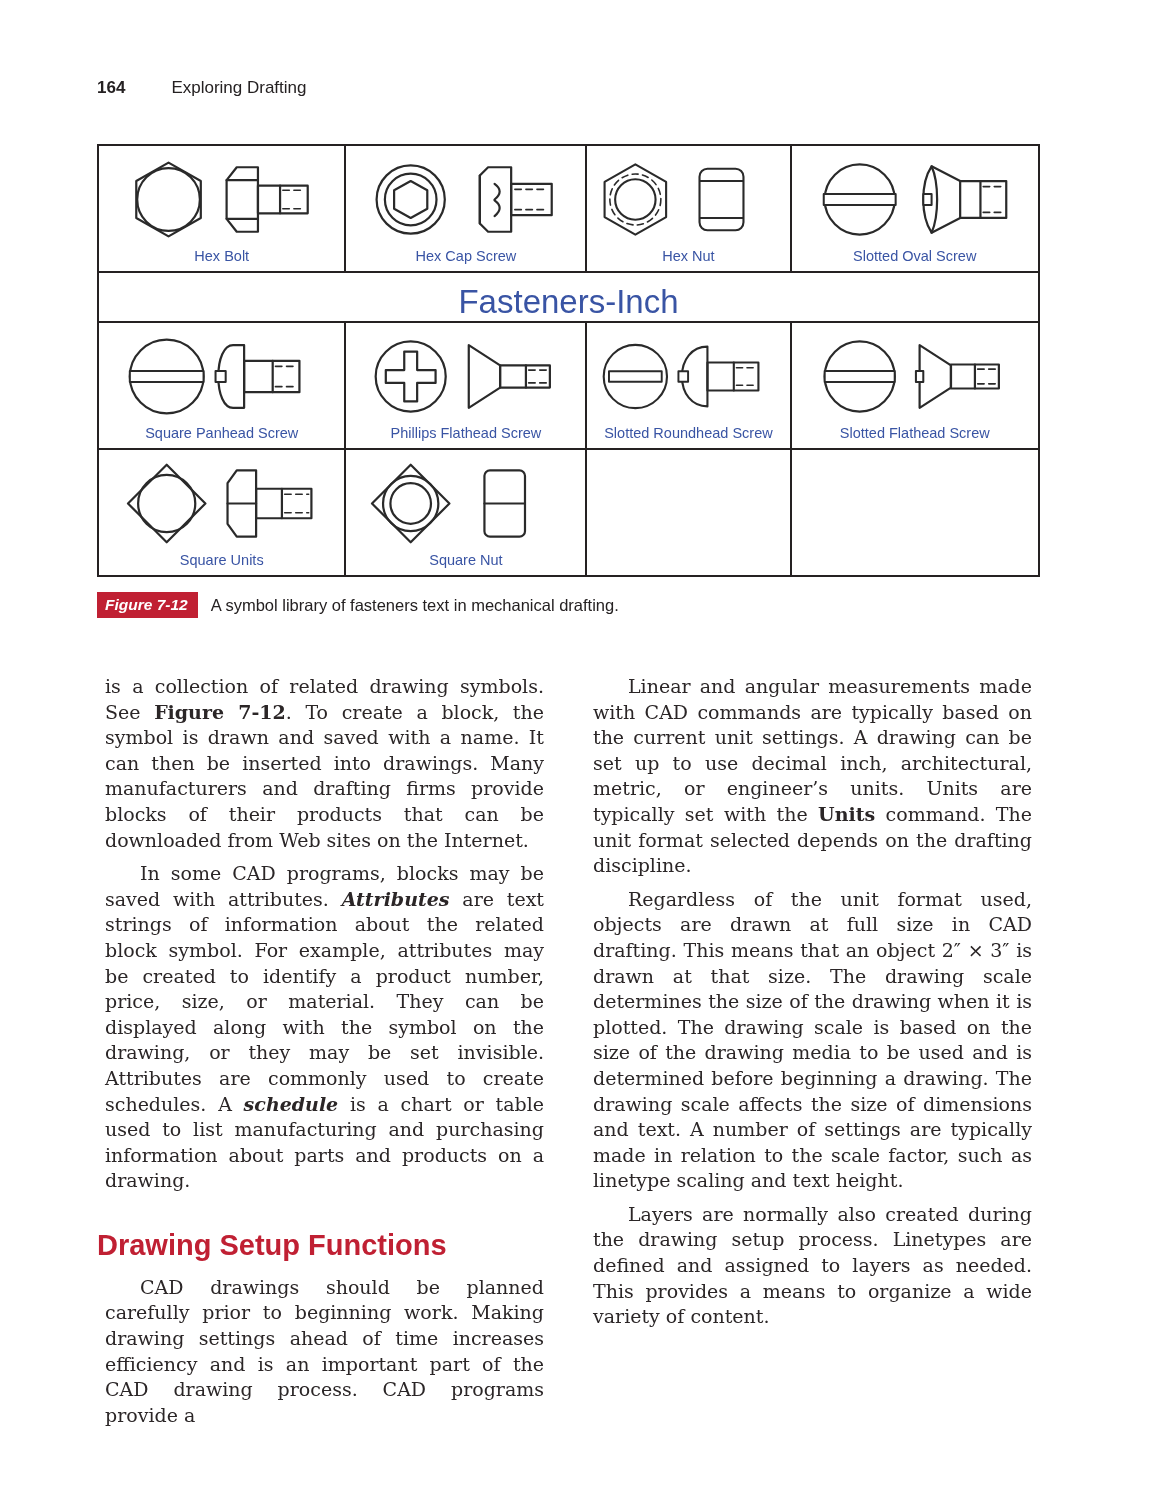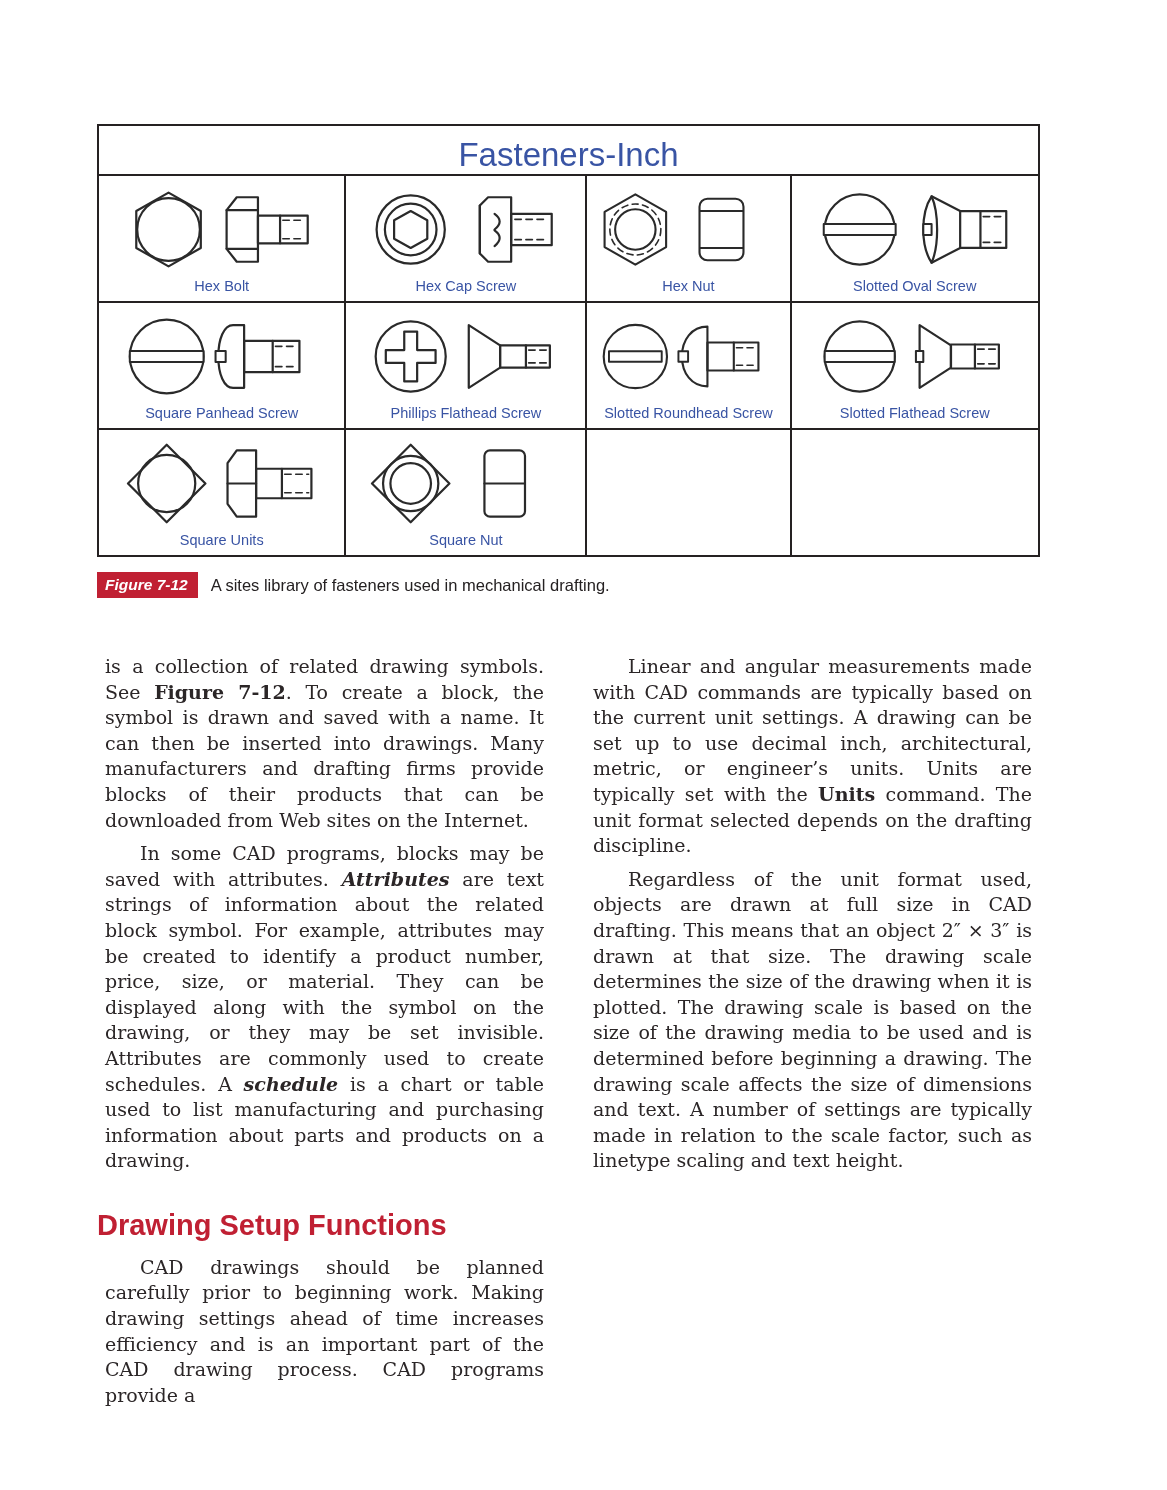--- a/index.html
+++ b/index.html
@@ -51,32 +51,33 @@
     font-family:"Liberation Sans",sans-serif;color:var(--red);
     font-size:29px;font-weight:bold;margin:36px 0 13px 0;line-height:1.1;
     text-align:left;
   }
 </style>
 </head>
 <body>
 
 <div class="page">
 
+  <div class="running-head">
+    <span class="page-num">164</span>
+    <span>Exploring Drafting</span>
+  </div>
 
   <table class="fig-table">
     <colgroup>
       <col style="width:26.3%">
         <col style="width:25.6%">
         <col style="width:21.7%">
         <col style="width:26.4%">
     </colgroup>
     <tbody>
-      <tr>
-        <td colspan="4" class="fig-title">Fasteners-Inch</td>
-      </tr>
       <tr>
         <td class="fig-cell">
           <div class="draw">
             <svg viewBox="0 0 230 100">
               <polygon class="ln" points="57,10 92,30 92,70 57,90 22,70 22,30"></polygon>
               <circle class="ln" cx="57" cy="50" r="34"></circle>
               <path class="ln" d="M131,15 L154,15 L154,85 L131,85 L120,71 L120,29 Z"></path>
               <line class="ln" x1="120" y1="29" x2="154" y2="29"></line>
               <line class="ln" x1="120" y1="71" x2="154" y2="71"></line>
               <rect class="ln" x="154" y="35" width="54" height="30"></rect>
@@ -129,20 +130,23 @@
               <line class="ln" x1="186" y1="30" x2="186" y2="70"></line>
               <line class="ln dash" x1="189" y1="36" x2="212" y2="36"></line>
               <line class="ln dash" x1="189" y1="64" x2="212" y2="64"></line>
               <path class="wf" d="M124,44 h9 v12 h-9 z"></path>
             </svg>
           </div>
           <div class="cell-label">Slotted Oval Screw</div>
         </td>
       </tr>
       <tr>
+        <td colspan="4" class="fig-title">Fasteners-Inch</td>
+      </tr>
+      <tr>
         <td class="fig-cell">
           <div class="draw">
             <svg viewBox="0 0 230 100">
               <circle class="ln" cx="55" cy="50" r="40"></circle>
               <rect class="wf" x="15" y="44" width="80" height="12"></rect>
               <path class="ln" d="M139,16 L127,16 C117,16 111,31 111,50 C111,69 117,84 127,84 L139,84 Z"></path>
               <path class="wf" d="M108,44 h11 v12 h-11 z"></path>
               <rect class="ln" x="139" y="33" width="60" height="34"></rect>
               <line class="ln" x1="170" y1="33" x2="170" y2="67"></line>
               <line class="ln dash" x1="173" y1="39" x2="197" y2="39"></line>
@@ -225,29 +229,30 @@
           <div class="cell-label">Square Nut</div>
         </td>
         <td class="fig-cell"></td>
         <td class="fig-cell"></td>
       </tr>
     </tbody>
   </table>
 
   <div class="fig-caption">
     <span class="badge">Figure 7-12</span>
-    <span class="cap-text">A sites library of fasteners used in mechanical drafting.</span>
+    <span class="cap-text">A symbol library of fasteners text in mechanical drafting.</span>
   </div>
 
   <div class="body-cols">
     <div class="col">
       <p><span>is a collection of related drawing symbols. See </span><span class="b">Figure 7-12</span><span>. To create a block, the symbol is drawn and saved with a name. It can then be inserted into drawings. Many manufacturers and drafting firms provide blocks of their products that can be downloaded from Web sites on the Internet.</span></p>
       <p class="indent"><span>In some CAD programs, blocks may be saved with attributes. </span><span class="b i">Attributes</span><span> are text strings of information about the related block symbol. For example, attributes may be created to identify a product number, price, size, or material. They can be displayed along with the symbol on the drawing, or they may be set invisible. Attributes are commonly used to create schedules. A </span><span class="b i">schedule</span><span> is a chart or table used to list manufacturing and purchasing information about parts and products on a drawing.</span></p>
       <h2 class="section">Drawing Setup Functions</h2>
       <p class="indent"><span>CAD drawings should be planned carefully prior to beginning work. Making drawing settings ahead of time increases efficiency and is an important part of the CAD drawing process. CAD programs provide a</span></p>
     </div>
     <div class="col">
       <p class="indent"><span>Linear and angular measurements made with CAD commands are typically based on the current unit settings. A drawing can be set up to use decimal inch, architectural, metric, or engineer’s units. Units are typically set with the </span><span class="b">Units</span><span> command. The unit format selected depends on the drafting discipline.</span></p>
       <p class="indent"><span>Regardless of the unit format used, objects are drawn at full size in CAD drafting. This means that an object 2″ × 3″ is drawn at that size. The drawing scale determines the size of the drawing when it is plotted. The drawing scale is based on the size of the drawing media to be used and is determined before beginning a drawing. The drawing scale affects the size of dimensions and text. A number of settings are typically made in relation to the scale factor, such as linetype scaling and text height.</span></p>
+      <p class="indent"><span>Layers are normally also created during the drawing setup process. Linetypes are defined and assigned to layers as needed. This provides a means to organize a wide variety of content.</span></p>
     </div>
   </div>
 
 </div>
 
 </body></html>

